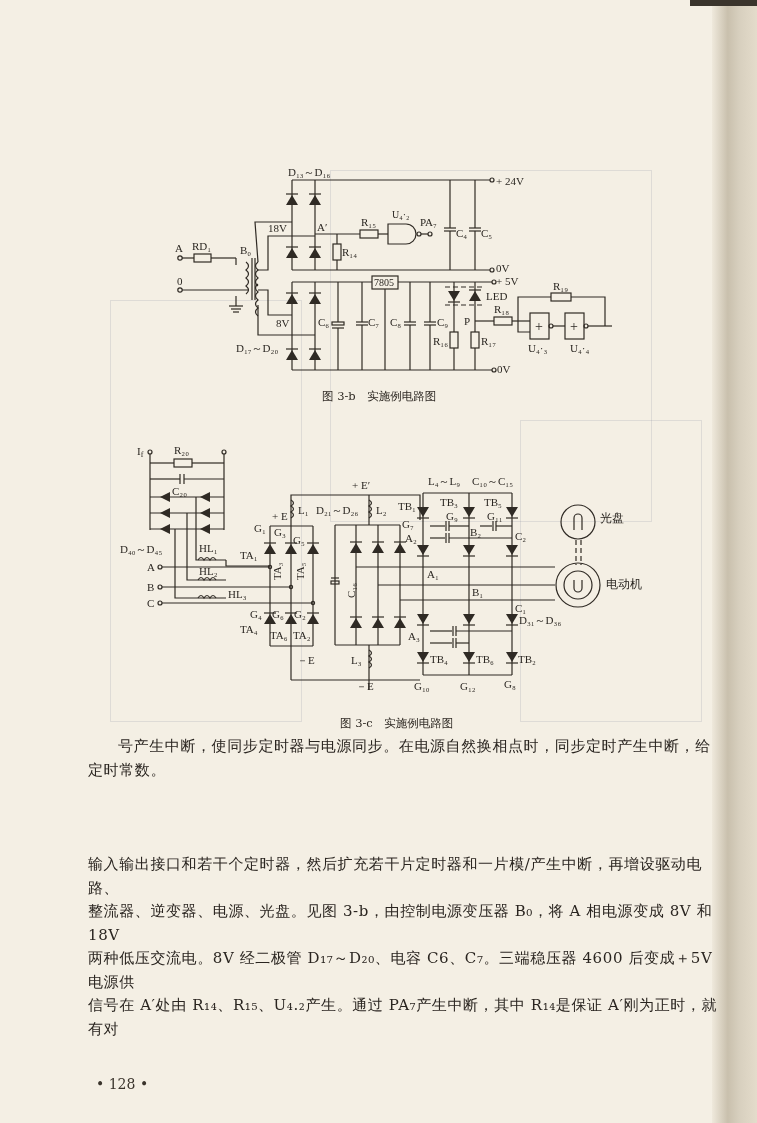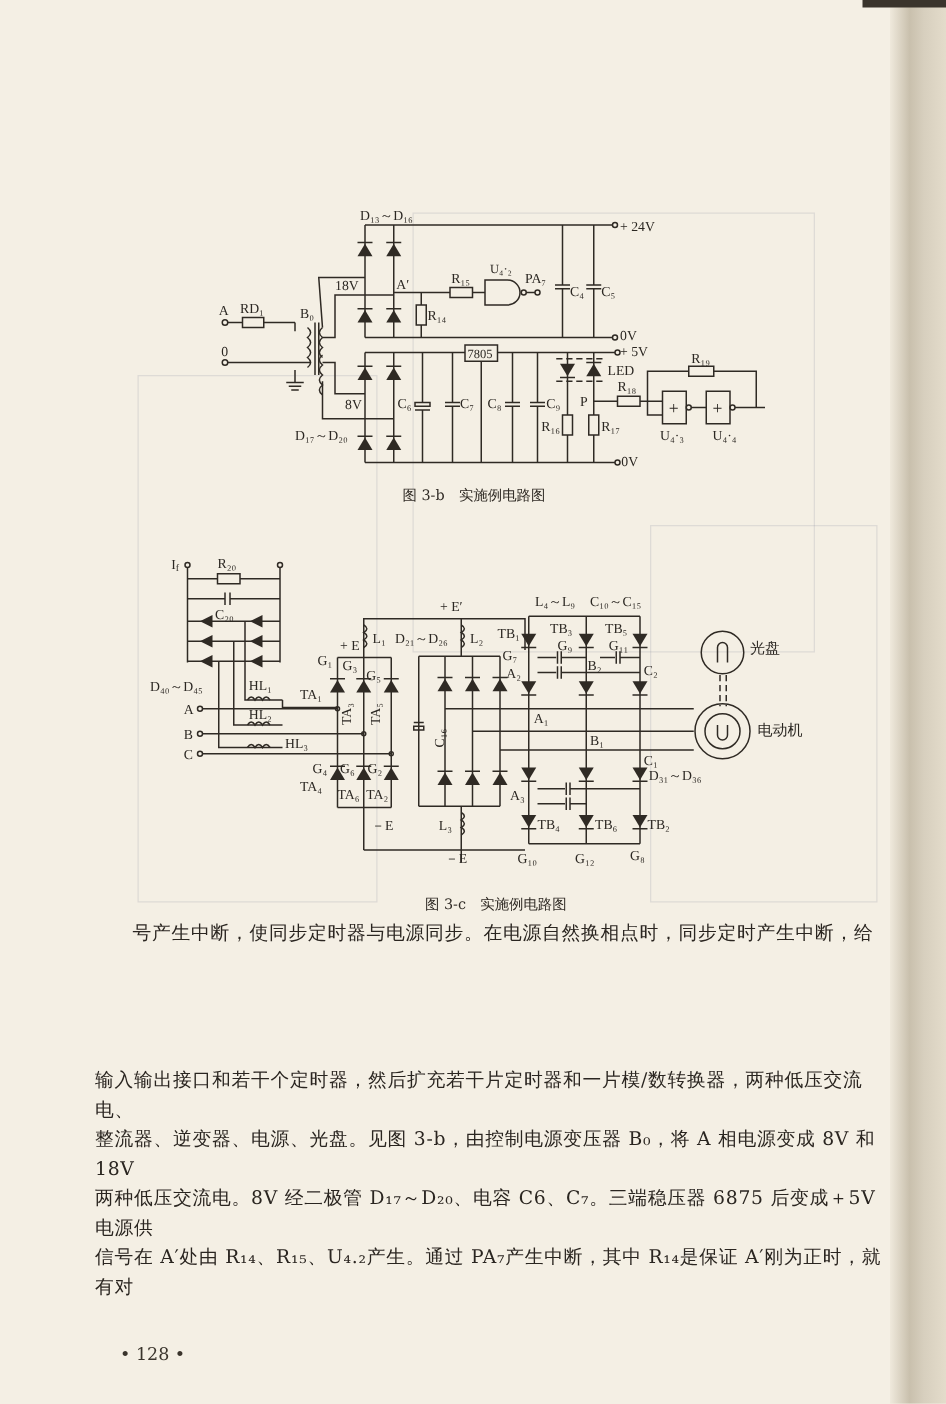--- a/index.html
+++ b/index.html
@@ -8,21 +8,21 @@
   .page { position:absolute; left:0; top:0; width:720px; height:1123px; background:#f4efe4; }
   .gutter { position:absolute; left:712px; top:0; width:45px; height:1123px;
             background:linear-gradient(to right,#efe9dc 0%,#c9c0ad 35%,#d7cfbe 60%,#e4dccb 100%); }
   .gutter-top { position:absolute; left:690px; top:0; width:67px; height:6px; background:#3a342c; }
   .ghost { position:absolute; border:1px solid rgba(120,130,150,0.18); }
   svg { position:absolute; overflow:visible; }
   svg text { font-family:"Liberation Serif","DejaVu Serif",serif; fill:#2b2722; }
   svg .w { stroke:#2f2a24; stroke-width:1.2; fill:none; }
   svg .f { fill:#2f2a24; }
   .caption { position:absolute; font-size:11.5px; color:#2f2a24; }
-  .para { position:absolute; left:76px; width:630px; font-size:15px; line-height:23.5px;
+  .para { position:absolute; left:88px; width:630px; font-size:15px; line-height:23.5px;
           letter-spacing:0.6px; color:#2a2520; }
   .para p { margin:0; }
   .indent { text-indent:30px; }
   .pagenum { position:absolute; left:96px; top:1060px; font-size:14px; color:#3a342c;margin-top:16px; }
 </style>
 </head>
 <body>
 
 <div class="page"></div>
 <div class="gutter"></div>
@@ -397,23 +397,24 @@
   <text x="351" y="664" font-size="11">L₃</text>
   <text x="356" y="690" font-size="11">－E</text>
   <text x="414" y="690" font-size="11">G₁₀</text>
   <text x="460" y="690" font-size="11">G₁₂</text>
   <text x="504" y="688" font-size="11">G₈</text>
 </svg>
 <div class="caption" style="left:340px;top:716px;">图 3-c　实施例电路图</div>
 
 <div class="para" style="top:735px;">
   <p class="indent">号产生中断，使同步定时器与电源同步。在电源自然换相点时，同步定时产生中断，给</p>
+  <p>定时常数。</p>
 </div>
 
 <div class="para" style="top:853px;">
-  <p>输入输出接口和若干个定时器，然后扩充若干片定时器和一片模/数转换器，两种低压交流电、</p>
+  <p>输入输出接口和若干个定时器，然后扩充若干片定时器和一片模/产生中断，再增设驱动电路、</p>
   <p>整流器、逆变器、电源、光盘。见图 3-b，由控制电源变压器 B₀，将 A 相电源变成 8V 和 18V</p>
-  <p>两种低压交流电。8V 经二极管 D₁₇～D₂₀、电容 C6、C₇。三端稳压器 6875 后变成＋5V 电源供</p>
+  <p>两种低压交流电。8V 经二极管 D₁₇～D₂₀、电容 C6、C₇。三端稳压器 4600 后变成＋5V 电源供</p>
   <p>信号在 A′处由 R₁₄、R₁₅、U₄.₂产生。通过 PA₇产生中断，其中 R₁₄是保证 A′刚为正时，就有对</p>
 
 </div>
 
 <div class="pagenum">• 128 •</div>
 
 </body></html>

